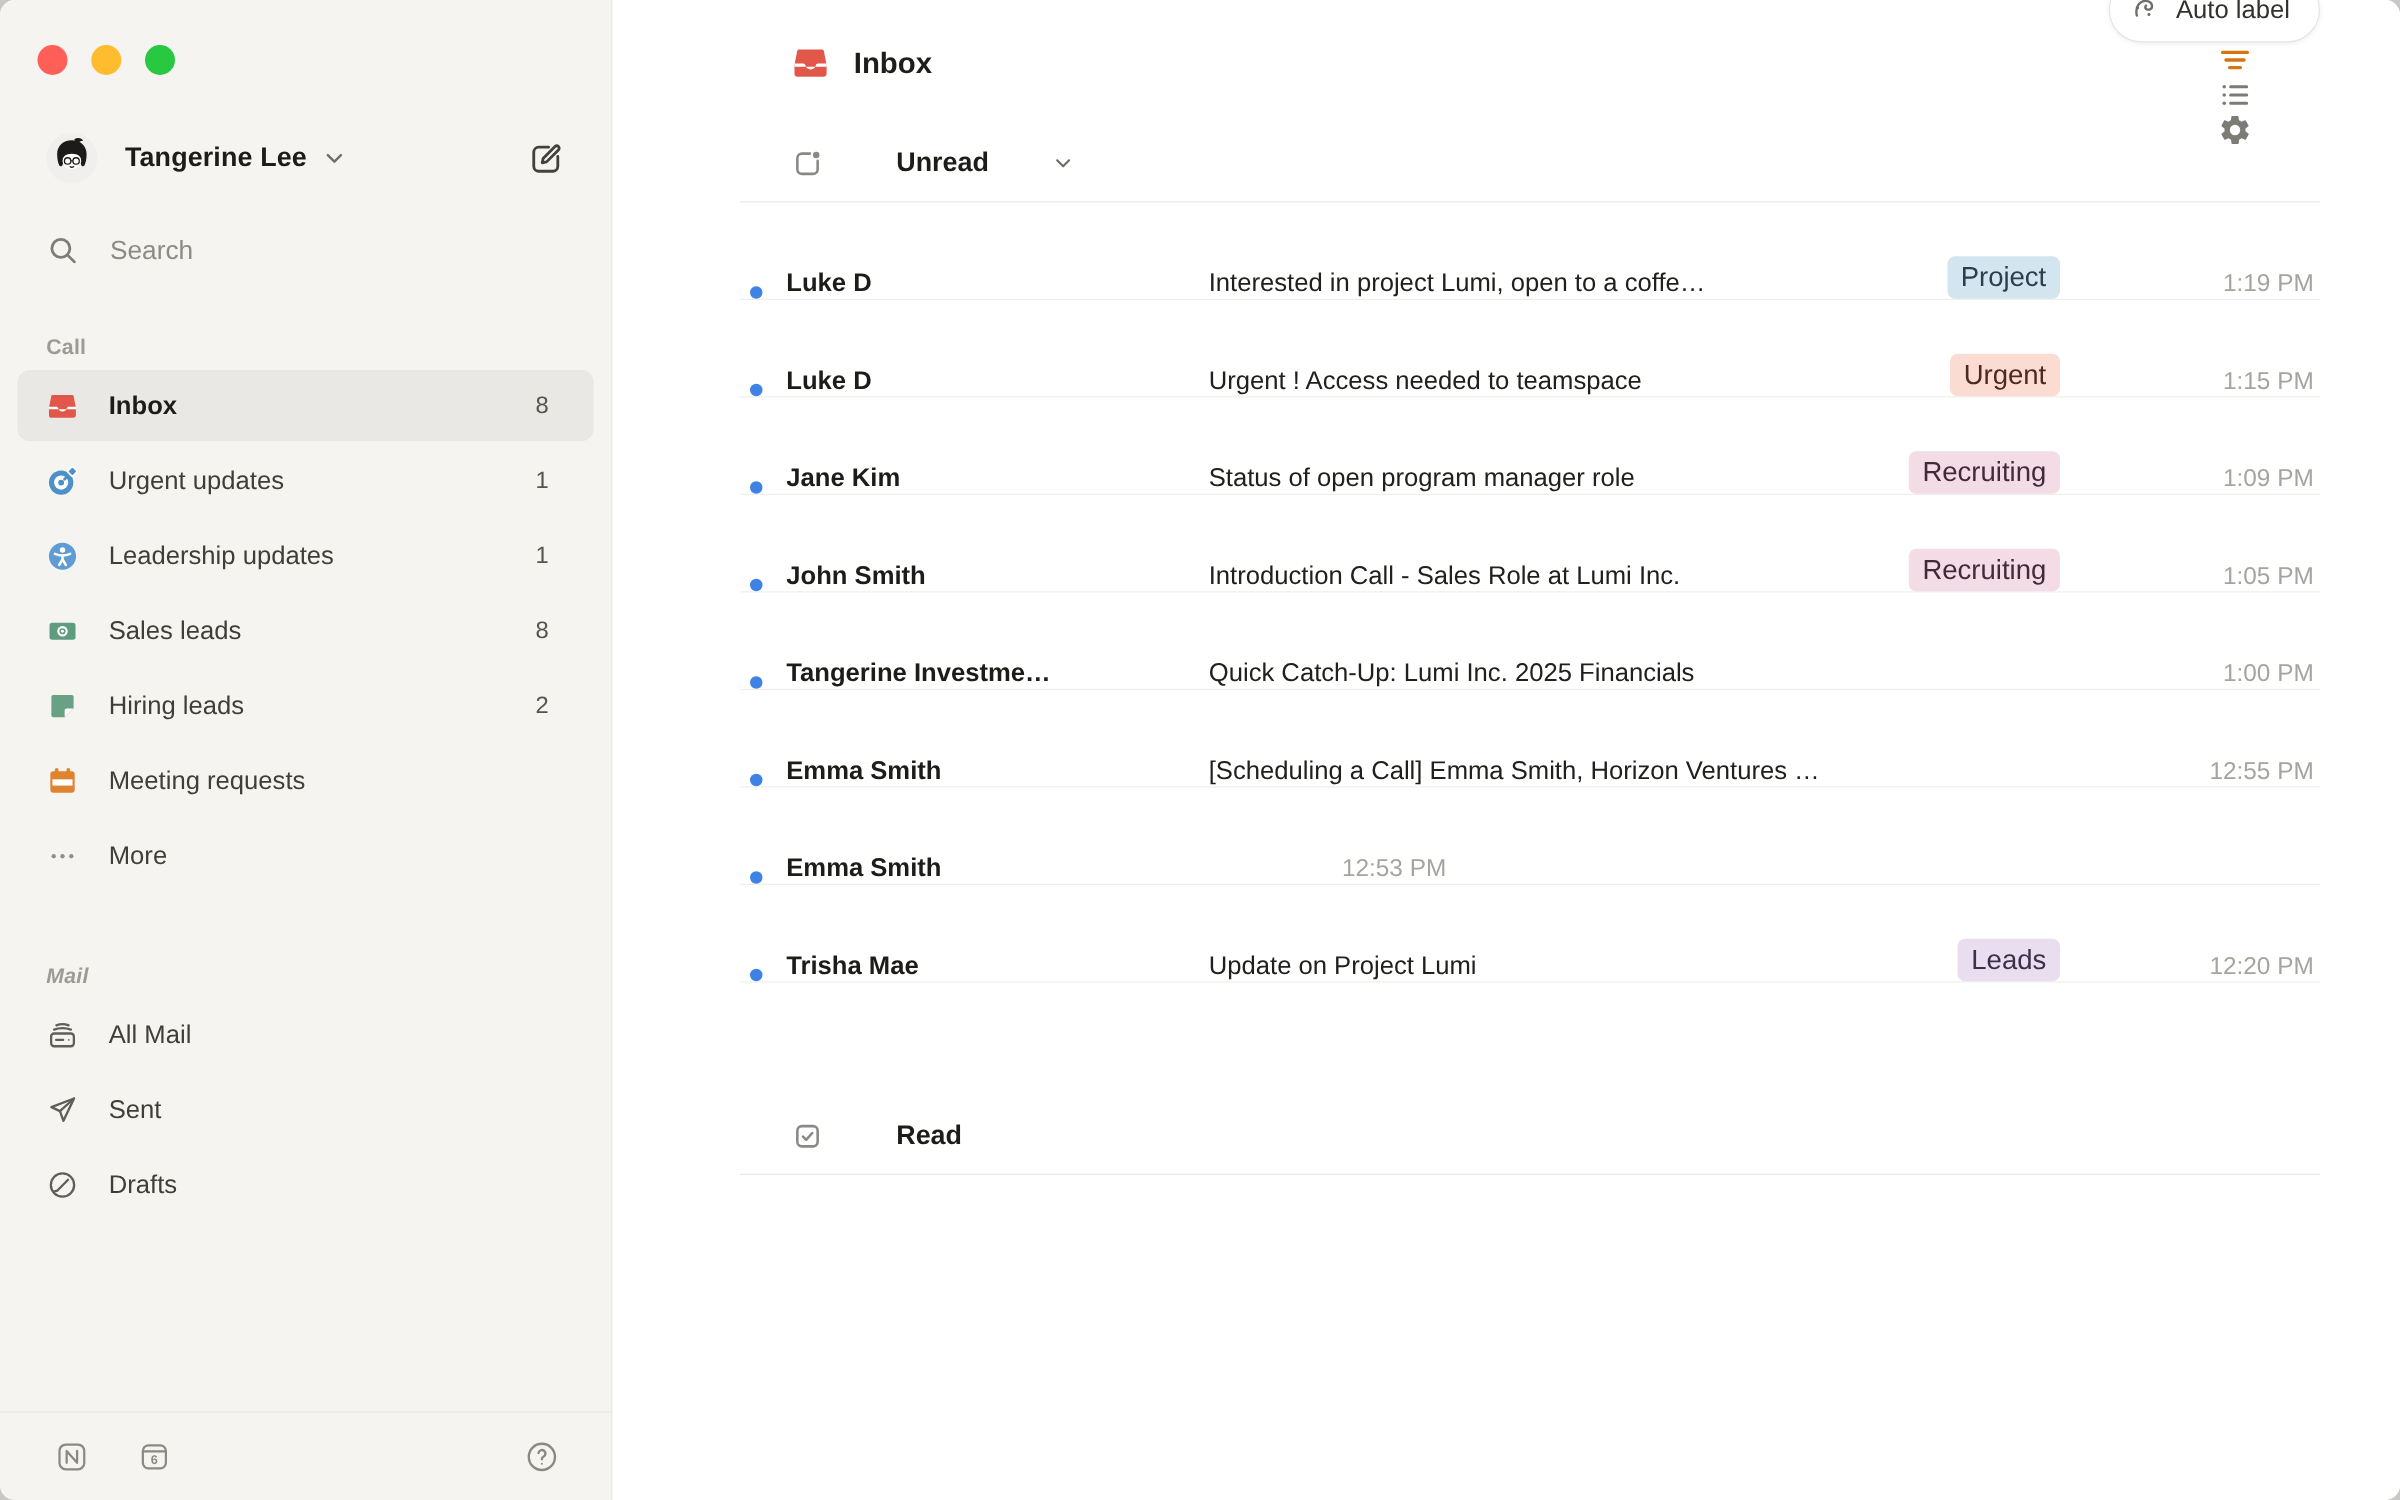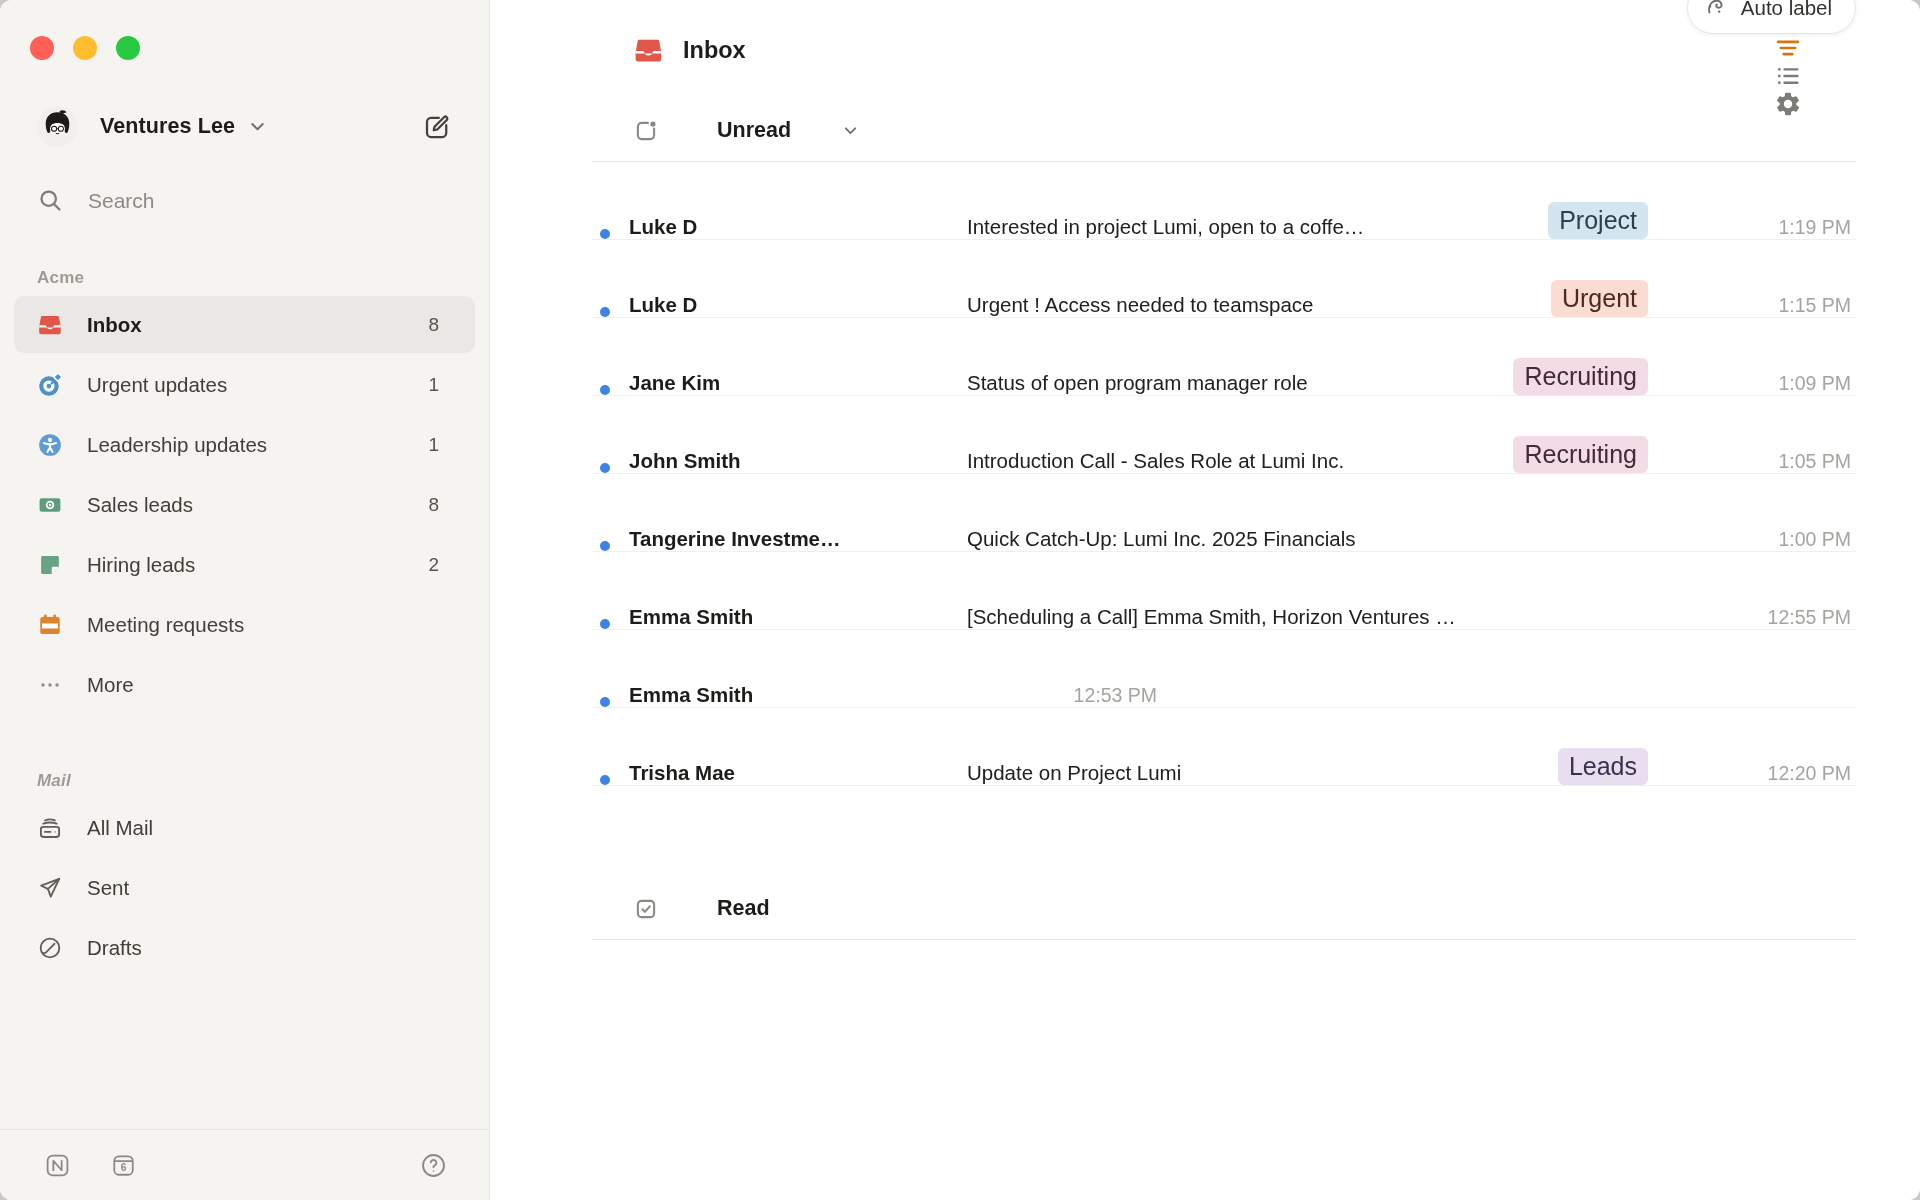--- a/index.html
+++ b/index.html
@@ -73,21 +73,21 @@
   .list-head .lbl { margin-left:23px; font-size:21.5px; font-weight:700; color:#1d1c19; }
   .list-head .chev { margin-left:15px; width:19px; height:19px; color:#6f6e69; }
   .email-row {
     display:flex; align-items:flex-end;
     height:78px; padding:0 5px 0 8px;
     border-bottom:1px solid #f0efec; cursor:pointer;
   }
   .email-row .dot { width:10px; height:10px; border-radius:50%; margin-right:19px; flex:0 0 10px; }
   .email-row .sender { width:338px; flex:0 0 338px; font-size:20.5px; font-weight:700; color:#1d1c19; overflow:hidden; text-overflow:ellipsis; white-space:nowrap; }
   .email-row .subject { flex:1; font-size:20.5px; color:#21201d; overflow:hidden; text-overflow:ellipsis; white-space:nowrap; padding-right:14px; }
-  .email-row .tag { flex:0 0 auto; margin-right:13px; padding:4px 11px; border-radius:6px; font-size:25px; font-weight:500; }
+  .email-row .tag { flex:0 0 auto; margin-right:13px; padding:4px 11px; border-radius:6px; font-size:22px; font-weight:500; }
   .email-row .time { width:190px; flex:0 0 190px; text-align:right; font-size:19.5px; color:#a5a49f; }
   .read-head { margin-top:92px; }
   .ic svg, .avatar svg, .user-chevron svg, .compose-btn svg, .icon-btn svg, .chev svg { width:100%; height:100%; display:block; }
 </style>
 </head>
 <body>
 
 <div class="app">
 
   <aside class="sidebar">
@@ -104,21 +104,21 @@
             <path fill="#1c1b1a" d="M20 6c-7 0-11.5 4.5-11.5 11 0 4 .8 6.6 1.6 8.5.5 1.2 2.2 1 2.6-.2l.4-1.3c3.3 1.7 10.5 1.7 13.8 0l.4 1.3c.4 1.2 2.1 1.4 2.6.2.8-1.9 1.6-4.5 1.6-8.5C31.5 10.5 27 6 20 6z"></path>
             <ellipse cx="20" cy="22.2" rx="7.3" ry="6.5" fill="#fdfcfa"></ellipse>
             <path fill="#1c1b1a" d="M12.2 17.2c2-3.4 13.6-3.4 15.6 0l-1.5 1.2c-3.9-2.4-8.7-2.4-12.6 0z"></path>
             <circle cx="16.7" cy="22.2" r="2.5" fill="none" stroke="#1c1b1a" stroke-width="1"></circle>
             <circle cx="23.3" cy="22.2" r="2.5" fill="none" stroke="#1c1b1a" stroke-width="1"></circle>
             <path d="M19.2 22.2h1.6" stroke="#1c1b1a" stroke-width="1"></path>
             <path d="M18.7 26.7c.85.55 1.75.55 2.6 0" stroke="#1c1b1a" stroke-width="1" fill="none" stroke-linecap="round"></path>
             <path fill="#1c1b1a" d="M21.8 5.3c2.7-1.9 6-1.1 6.9 1.1-1.8.2-3.6 1-4.8 2z"></path>
           </svg>
         </span>
-      <span class="user-name">Ventures Lee</span>
+      <span class="user-name">Tangerine Lee</span>
       <span class="user-chevron ic" id="user-chevron">
           <svg viewBox="0 0 24 24" fill="none" stroke="currentColor" stroke-width="2.2" stroke-linecap="round" stroke-linejoin="round">
             <path d="m6 9.2 6 6 6-6"></path>
           </svg>
         </span>
       <button class="compose-btn" id="compose-btn">
           <svg viewBox="0 0 24 24" fill="none" stroke="currentColor" stroke-width="1.8" stroke-linecap="round" stroke-linejoin="round">
             <path d="M13.5 4.6H7.2A3.2 3.2 0 0 0 4 7.8v9A3.2 3.2 0 0 0 7.2 20h9a3.2 3.2 0 0 0 3.2-3.2v-6.3"></path>
             <path d="m9.4 14.6.6-2.8 7.6-7.6a1.55 1.55 0 0 1 2.2 2.2l-7.6 7.6z"></path>
           </svg>
@@ -129,21 +129,21 @@
       <span class="ic" id="search-ic">
           <svg viewBox="0 0 24 24" fill="none" stroke="currentColor" stroke-width="2">
             <circle cx="10.4" cy="10.4" r="6.4"></circle>
             <path d="M15.2 15.2 20 20" stroke-linecap="round"></path>
           </svg>
         </span>
       <span class="search-label">Search</span>
     </div>
 
     <div id="sidebar-sections">
-        <div class="section-label">Acme</div>
+        <div class="section-label">Call</div>
         <div class="side-item active">
           <span class="ic" style="color: rgb(225, 88, 75);">
             <svg viewBox="0 0 24 24">
               <path fill="currentColor" d="M4.9 3.6h14.2c.55 0 1.02.4 1.12.94l1.55 8c.08.38.13.77.13 1.16v4.9c0 1.05-.85 1.9-1.9 1.9H3.9A1.9 1.9 0 0 1 2 18.6v-4.9c0-.39.04-.78.12-1.16l1.56-8c.1-.55.57-.94 1.12-.94z"></path>
               <path fill="#ffffff" d="M2.05 12.3h5.45c.62 0 1.12.47 1.25 1.08a3.35 3.35 0 0 0 6.5 0c.13-.61.63-1.08 1.25-1.08h5.45v1.95H2.05z"></path>
             </svg>
           </span>
           <span class="lbl">Inbox</span>
           <span class="cnt">8</span>
         </div>

